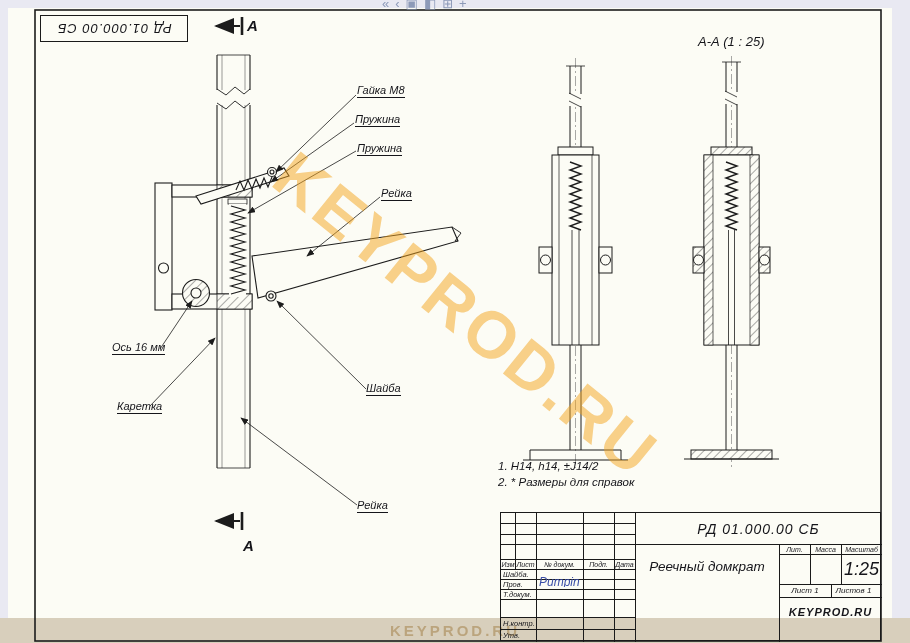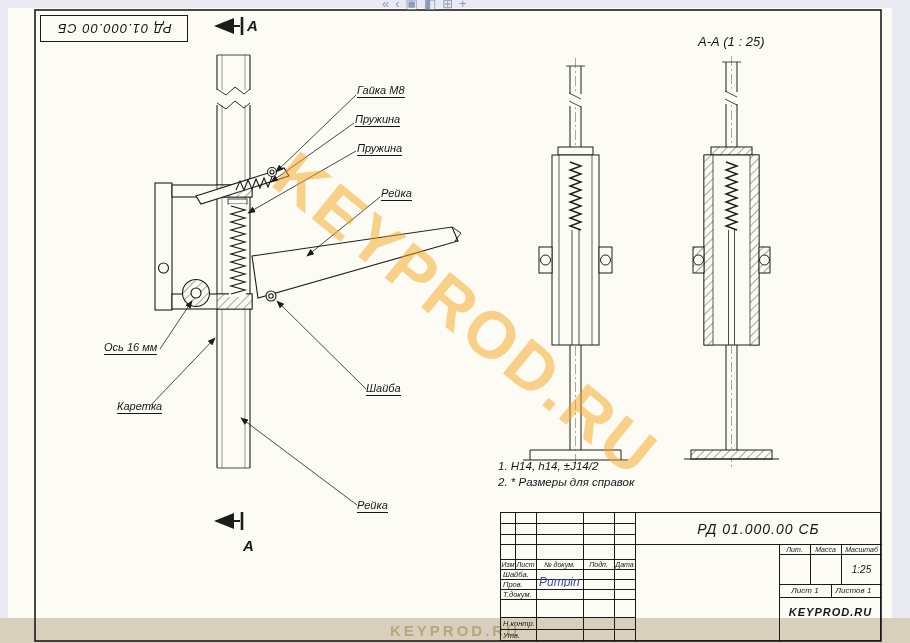--- a/index.html
+++ b/index.html
@@ -11,21 +11,21 @@
   .bottom-strip span{color:#b49a6e;opacity:.8;font-weight:bold;font-size:15px;letter-spacing:3px;}
   svg.draw{position:absolute;left:0;top:0;z-index:4;}
   .toolbar-frag{position:absolute;left:382px;top:0;height:13px;z-index:9;display:flex;gap:6px;overflow:hidden;}
   .tb-icon{color:#8d9ab8;font-size:13px;line-height:13px;transform:translateY(-3px);cursor:pointer;}
   .stamp{position:absolute;left:40px;top:15px;width:146px;height:25px;border:1.3px solid #1a1a1a;z-index:5;
          display:flex;align-items:center;justify-content:center;}
   .stamp span{transform:rotate(180deg);font-style:italic;font-size:13px;letter-spacing:1px;color:#15151a;white-space:nowrap;}
   .callout{position:absolute;font-style:italic;font-size:11px;color:#15151a;border-bottom:1px solid #15151a;
            padding-bottom:1px;white-space:nowrap;z-index:5;}
   .c-nut{left:357px;top:84px}.c-spring1{left:355px;top:113px}.c-spring2{left:357px;top:142px}
-  .c-lever{left:381px;top:187px}.c-axis{left:104px;top:341px}.c-washer{left:366px;top:382px}
+  .c-lever{left:381px;top:187px}.c-axis{left:112px;top:341px}.c-washer{left:366px;top:382px}
   .c-carriage{left:117px;top:400px}.c-rack{left:357px;top:499px}
   .section-label{position:absolute;left:698px;top:34px;font-style:italic;font-size:13px;color:#15151a;z-index:5;white-space:nowrap;}
   .notes{position:absolute;left:498px;top:458px;font-style:italic;font-size:11.5px;line-height:16px;color:#15151a;z-index:5;}
   .watermark{position:absolute;left:196px;top:276px;width:540px;text-align:center;transform:rotate(39deg);
              font-size:66px;font-weight:bold;letter-spacing:3px;color:rgba(244,164,28,0.5);z-index:8;pointer-events:none;white-space:nowrap;}
   
   .tb{position:absolute;left:500px;top:512px;width:381px;height:129px;border:1.5px solid #1a1a1a;
       box-sizing:border-box;z-index:5;font-style:italic;color:#15151a;}
   .tbl{position:absolute;background:#1a1a1a;}
   .tbc{position:absolute;display:flex;align-items:center;justify-content:center;white-space:nowrap;overflow:hidden;}
@@ -213,35 +213,36 @@
     <div class="tbl" style="left:82px;top:0;width:1px;height:129px"></div>
     <div class="tbl" style="left:113px;top:0;width:1px;height:129px"></div>
     <div class="tbl" style="left:278px;top:41px;width:103px;height:1px"></div>
     <div class="tbl" style="left:278px;top:71px;width:103px;height:1px"></div>
     <div class="tbl" style="left:278px;top:84px;width:103px;height:1px"></div>
     <div class="tbl" style="left:309px;top:31px;width:1px;height:40px"></div>
     <div class="tbl" style="left:340px;top:31px;width:1px;height:40px"></div>
     <div class="tbl" style="left:330px;top:71px;width:1px;height:13px"></div>
 
     <div class="tbc" style="left:134px;top:0;width:247px;height:31px;font-size:14px;letter-spacing:1px">РД 01.000.00 СБ</div>
+    <div class="tbc" style="left:134px;top:40px;width:144px;height:26px;font-size:13.5px">Реечный домкрат</div>
     <div class="tbc" style="left:0;top:46px;width:14px;height:10px;font-size:7px">Изм</div>
     <div class="tbc" style="left:14px;top:46px;width:21px;height:10px;font-size:7px">Лист</div>
     <div class="tbc" style="left:35px;top:46px;width:47px;height:10px;font-size:7px">№ докум.</div>
     <div class="tbc" style="left:82px;top:46px;width:31px;height:10px;font-size:7px">Подп.</div>
     <div class="tbc" style="left:113px;top:46px;width:21px;height:10px;font-size:7px">Дата</div>
     <div class="tbc lft" style="left:0;top:56px;width:35px;height:10px;font-size:7.5px">Шайба.</div>
     <div class="tbc lft" style="left:36px;top:64px;width:45px;height:10px;font-size:12px;color:#3b4fa8">Pumpin</div>
     <div class="tbc lft" style="left:0;top:66px;width:35px;height:10px;font-size:7.5px">Пров.</div>
     <div class="tbc lft" style="left:0;top:76px;width:35px;height:10px;font-size:7.5px">Т.докум.</div>
     <div class="tbc lft" style="left:0;top:104px;width:35px;height:12px;font-size:7.5px">Н.контр.</div>
     <div class="tbc lft" style="left:0;top:116px;width:35px;height:12px;font-size:7.5px">Утв.</div>
     <div class="tbc" style="left:278px;top:31px;width:31px;height:10px;font-size:7px">Лит.</div>
     <div class="tbc" style="left:309px;top:31px;width:31px;height:10px;font-size:7px">Масса</div>
     <div class="tbc" style="left:340px;top:31px;width:41px;height:10px;font-size:7px">Масштаб</div>
-    <div class="tbc" style="left:340px;top:41px;width:41px;height:30px;font-size:10px">1:25</div>
+    <div class="tbc" style="left:340px;top:41px;width:41px;height:30px;font-size:18px">1:25</div>
     <div class="tbc" style="left:278px;top:71px;width:52px;height:13px;font-size:8px">Лист 1</div>
     <div class="tbc" style="left:330px;top:71px;width:45px;height:13px;font-size:8px">Листов 1</div>
     <div class="tbc" style="left:278px;top:84px;width:103px;height:30px;font-size:11px;letter-spacing:1px;font-weight:bold">KEYPROD.RU</div>
   </div>
 
   <div class="watermark">KEYPROD.RU</div>
 
   <div class="bottom-strip">
     <span>KEYPROD.RU</span>
   </div>

